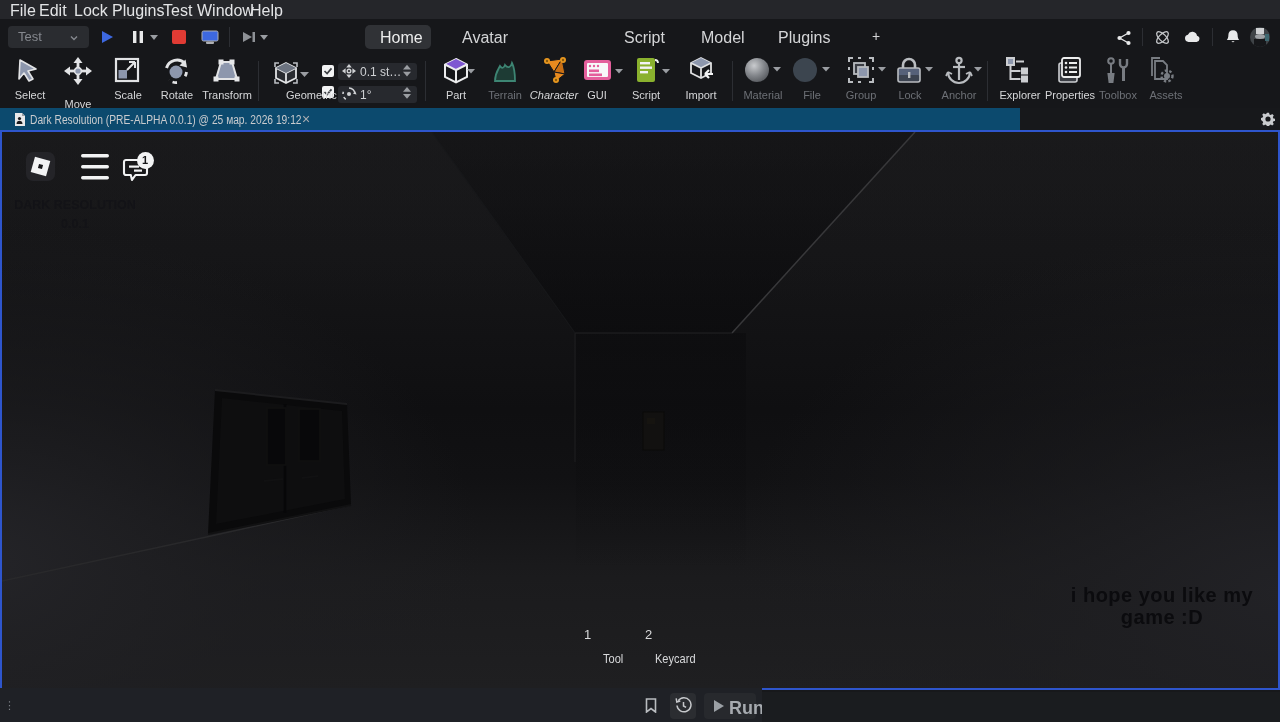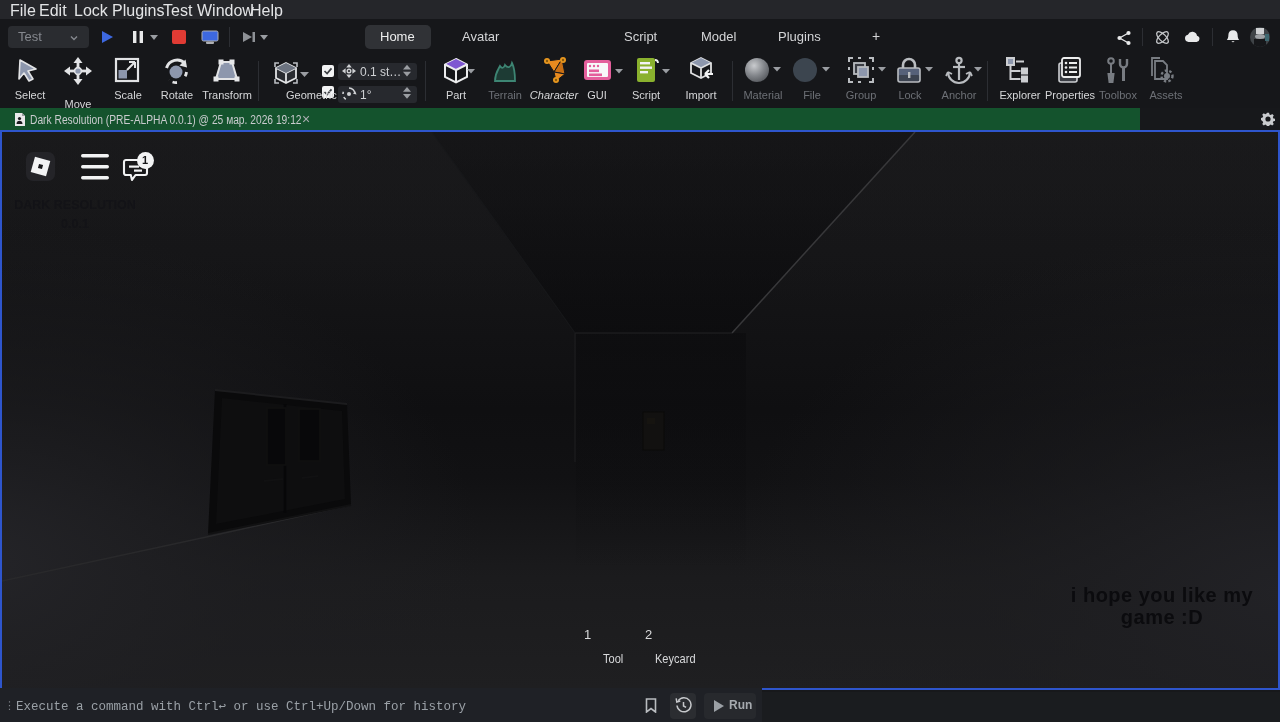--- a/index.html
+++ b/index.html
@@ -4,29 +4,29 @@
 <style>
   * { margin:0; padding:0; box-sizing:border-box; }
   html,body { width:1280px; height:722px; background:#17181b; overflow:hidden;
     font-family:"Liberation Sans", sans-serif; }
   .abs { position:absolute; }
   #menubar { position:absolute; left:0; top:0; width:1280px; height:19px; background:#25262a;
     color:#e3e4e6; font-size:16px; }
   #menubar span { position:absolute; top:2px; }
   #row2 { position:absolute; left:0; top:19px; width:1280px; height:34px; background:#16171a; }
   #ribbon { position:absolute; left:0; top:53px; width:1280px; height:55px; background:#16171a; }
-  #tabbar { position:absolute; left:0; top:108px; width:1140px; height:22px; background:#14532d; }
+  #tabbar { position:absolute; left:0; top:108px; width:1020px; height:22px; background:#0c4a6e; }
   #viewport { position:absolute; left:0; top:130px; width:1280px; height:560px;
     border:2px solid #2e55cc; background:#151517; }
   #cmdbar { position:absolute; left:0; top:688px; width:762px; height:34px; background:#1f2126; }
   #botright { position:absolute; left:762px; top:692px; width:518px; height:30px; background:#1a1c1f; }
   .rlabel { position:absolute; font-size:11px; color:#d6d7d9; text-align:center; top:36px; }
   .rlabel.dim { color:#6d7076; }
   .rsep { position:absolute; top:8px; width:1px; height:40px; background:#2c2e33; }
-  .tabtxt { position:absolute; font-size:13px; color:#d4d5d7; }
+  .tabtxt { position:absolute; font-size:16px; color:#d4d5d7; }
   .ddown { position:absolute; width:0; height:0; border-left:4px solid transparent;
     border-right:4px solid transparent; border-top:5px solid #9a9da2; }
 </style>
 </head>
 <body>
 
 <div id="menubar">
   <span style="left:10px">File</span>
   <span style="left:39px">Edit</span>
   <span style="left:74px">Lock</span>
@@ -446,29 +446,28 @@
   <span class="abs" style="left:582px;top:495px;font-size:13px;color:#d8d9db;">1</span>
   <span class="abs" style="left:601px;top:519px;font-size:13px;color:#d8d9db;transform:scaleX(0.85);transform-origin:0 0;">Tool</span>
   <span class="abs" style="left:643px;top:495px;font-size:13px;color:#d8d9db;">2</span>
   <span class="abs" style="left:653px;top:519px;font-size:13px;color:#d8d9db;transform:scaleX(0.85);transform-origin:0 0;">Keycard</span>
 
   <div class="abs" style="left:1048px;top:452px;width:224px;text-align:center;font-size:20px;color:#0b0b0e;font-weight:bold;letter-spacing:0.5px;line-height:22px;">i hope you like my<br>game :D</div>
 </div>
 
 <div id="cmdbar">
   <span class="abs" style="left:4px;top:11px;color:#7d8187;font-size:11px;">⋮</span>
-  <span class="abs" style="left:16px;top:10px;font-family:'Liberation Mono',monospace;font-size:12.5px;color:#9aa0a6;">Execute a command with Ctrl↩ or use Ctrl+Up/Down for history</span>
   <svg class="abs" style="left:645px;top:10px" width="12" height="15" viewBox="0 0 12 15">
       <path d="M1.5 1h9v13L6 10.5 1.5 14z" fill="none" stroke="#b9bcc0" stroke-width="1.6"></path>
     </svg>
   <div class="abs" style="left:670px;top:5px;width:26px;height:26px;background:#2b2d31;border-radius:4px;"></div>
   <svg class="abs" style="left:675px;top:9px" width="17" height="17" viewBox="0 0 17 17">
     <path d="M3.2 3.8A7 7 0 1 1 2 8.5" fill="none" stroke="#c6c8cb" stroke-width="1.5"></path>
     <path d="M1.2 1.4l.6 3.6 3.5-.9" fill="none" stroke="#c6c8cb" stroke-width="1.5"></path>
     <path d="M8.5 5v4l2.6 1.4" fill="none" stroke="#c6c8cb" stroke-width="1.5"></path>
   </svg>
   <div class="abs" style="left:704px;top:5px;width:52px;height:26px;background:#27292d;border-radius:4px;"></div>
   <svg class="abs" style="left:713px;top:11px" width="12" height="14" viewBox="0 0 12 14">
       <path d="M1 1l10 6-10 6z" fill="#9ba0a5"></path>
     </svg>
-  <span class="abs" style="left:729px;top:10px;font-size:12px;font-weight:bold;color:#a6aaaf;">Run</span>
+  <span class="abs" style="left:729px;top:10px;font-size:18px;font-weight:bold;color:#a6aaaf;">Run</span>
 </div>
 <div id="botright"></div>
 
 </body></html>

